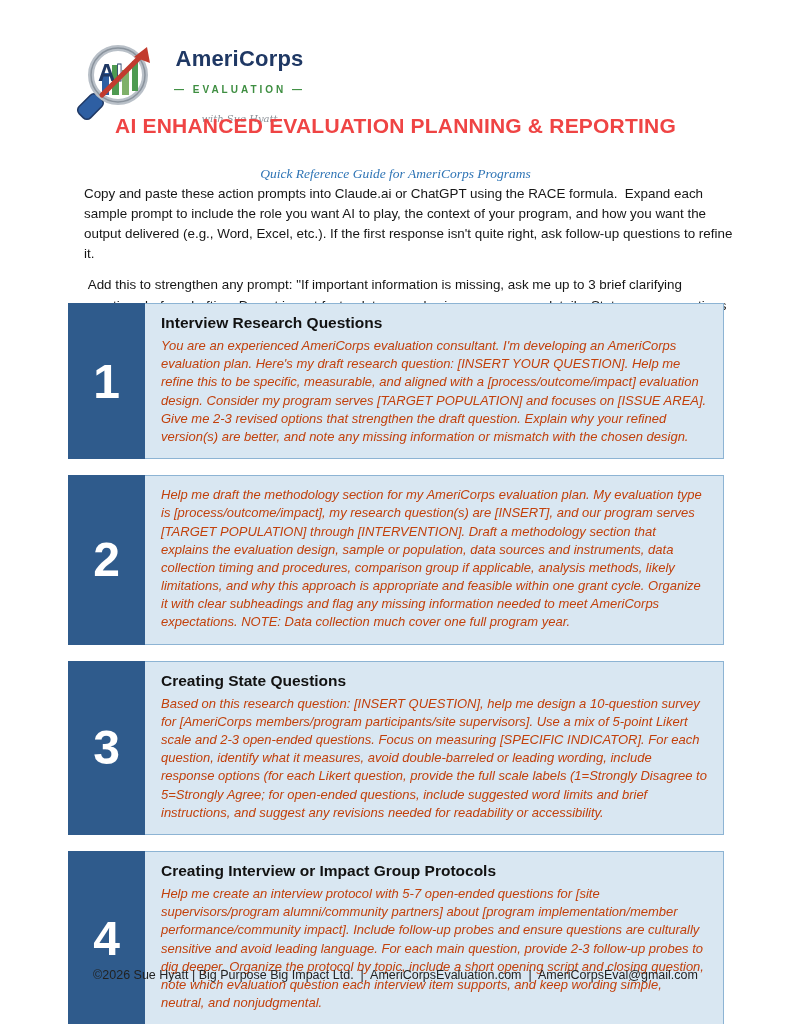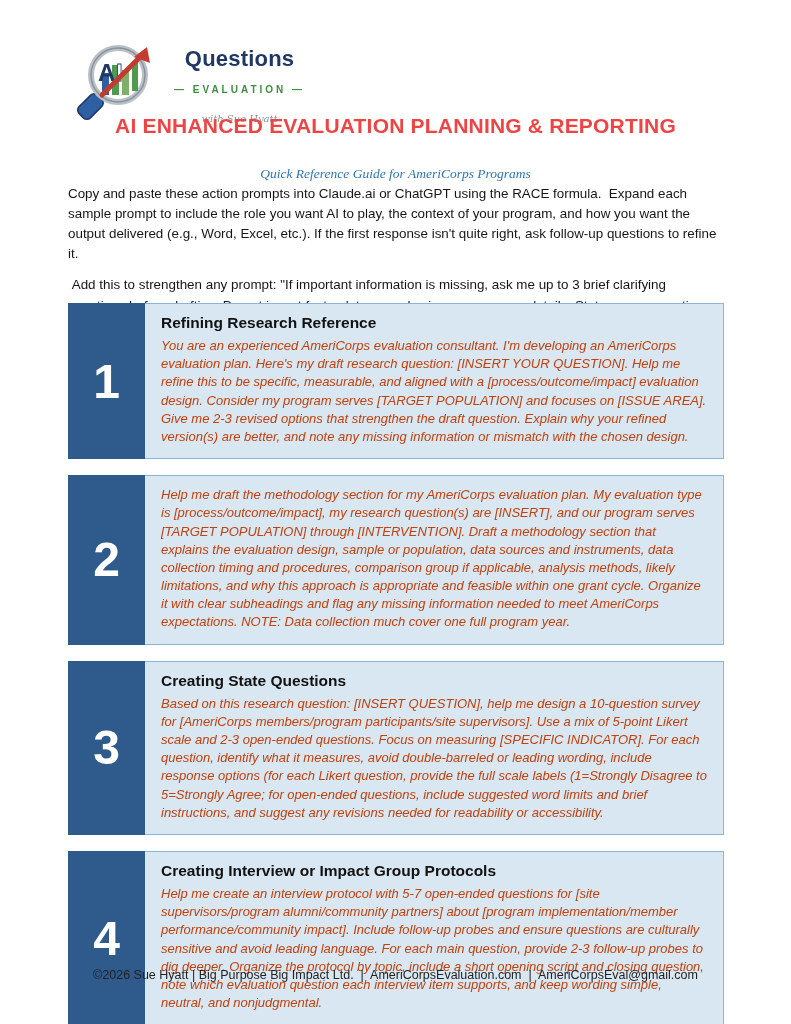--- a/index.html
+++ b/index.html
@@ -68,21 +68,21 @@
     color: #2E74B5;
     font-style: italic;
     font-size: 13.5px;
     font-family: "Liberation Serif", serif;
   }
 
   
   .intro {
     position: absolute;
     top: 184px;
-    left: 68px;
+    left: 84px;
     width: 657px;
     color: #161616;
     font-size: 13.4px;
     line-height: 1.5;
   }
   .intro p { white-space: pre-wrap; }
   .intro p + p { margin-top: 11px; }
 
   
   .cards {
@@ -160,40 +160,40 @@
       <rect x="50" y="27" width="7" height="25" fill="#7FB069"></rect>
       <rect x="60" y="18" width="6" height="30" fill="#4E9A51"></rect>
 
       <text x="26" y="38" font-family="Liberation Sans, sans-serif" font-size="24" font-weight="bold" fill="#1F3864">A</text>
       <text x="44" y="38" font-family="Liberation Sans, sans-serif" font-size="24" font-weight="bold" fill="#ffffff" stroke="#1F3864" stroke-width="0.8">I</text>
 
       <line x1="30" y1="52" x2="70" y2="12" stroke="#C23B2E" stroke-width="5" stroke-linecap="round"></line>
       <polygon points="75,4 78,20 62,14" fill="#C23B2E"></polygon>
     </svg>
     <div class="logo-text">
-      <span class="logo-brand">Questions</span>
+      <span class="logo-brand">AmeriCorps</span>
       <span class="logo-sub">— EVALUATION —</span>
       <span class="logo-tag">with Sue Hyatt</span>
     </div>
   </div>
 
   <div class="doc-title">AI ENHANCED EVALUATION PLANNING &amp; REPORTING</div>
   <div class="doc-subtitle">Quick Reference Guide for AmeriCorps Programs</div>
 
   <div class="intro">
     <p>Copy and paste these action prompts into Claude.ai or ChatGPT using the RACE formula.  Expand each sample prompt to include the role you want AI to play, the context of your program, and how you want the output delivered (e.g., Word, Excel, etc.). If the first response isn't quite right, ask follow-up questions to refine it.</p>
     <p> Add this to strengthen any prompt: "If important information is missing, ask me up to 3 brief clarifying questions before drafting. Do not invent facts, data, sample sizes, or program details. State any assumptions clearly."</p>
   </div>
 
   <div class="cards">
 
     <div class="card">
       <div class="card-num">1</div>
       <div class="card-body">
-        <div class="card-title">Refining Research Reference</div>
+        <div class="card-title">Interview Research Questions</div>
         <div class="card-text">You are an experienced AmeriCorps evaluation consultant. I'm developing an AmeriCorps evaluation plan. Here's my draft research question: [INSERT YOUR QUESTION]. Help me refine this to be specific, measurable, and aligned with a [process/outcome/impact] evaluation design. Consider my program serves [TARGET POPULATION] and focuses on [ISSUE AREA]. Give me 2-3 revised options that strengthen the draft question. Explain why your refined version(s) are better, and note any missing information or mismatch with the chosen design.</div>
       </div>
     </div>
 
     <div class="card">
       <div class="card-num">2</div>
       <div class="card-body">
         <div class="card-text">Help me draft the methodology section for my AmeriCorps evaluation plan. My evaluation type is [process/outcome/impact], my research question(s) are [INSERT], and our program serves [TARGET POPULATION] through [INTERVENTION]. Draft a methodology section that explains the evaluation design, sample or population, data sources and instruments, data collection timing and procedures, comparison group if applicable, analysis methods, likely limitations, and why this approach is appropriate and feasible within one grant cycle. Organize it with clear subheadings and flag any missing information needed to meet AmeriCorps expectations. NOTE: Data collection much cover one full program year.</div>
       </div>
     </div>

